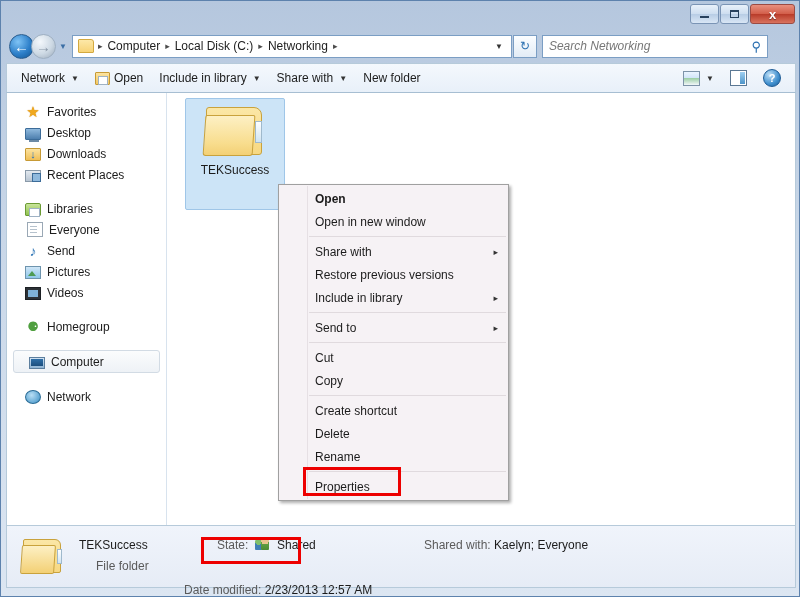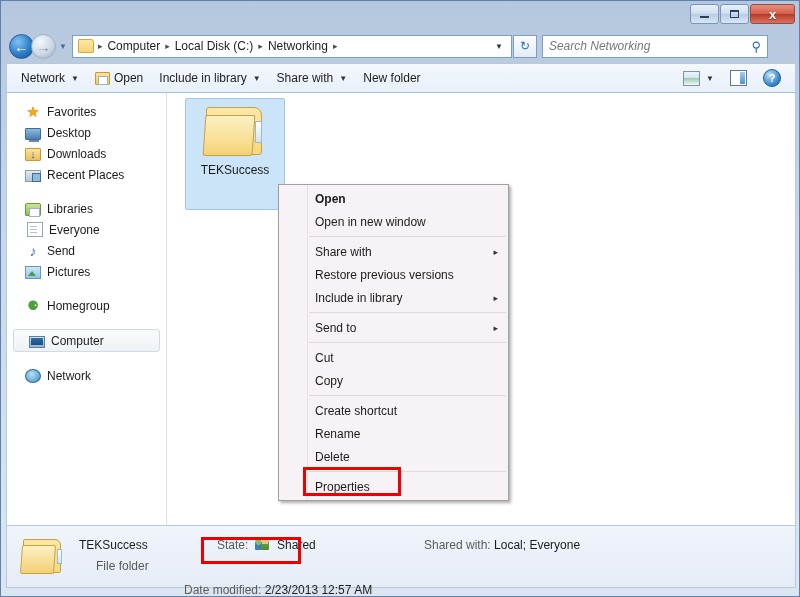--- a/index.html
+++ b/index.html
@@ -451,20 +451,24 @@
         <span>Everyone</span>
       </div>
       <div class="navitem child">
         <span class="ico ico-music">♪</span>
         <span>Send</span>
       </div>
       <div class="navitem child">
         <span class="ico ico-pic"></span>
         <span>Pictures</span>
       </div>
+      <div class="navitem child">
+        <span class="ico ico-video"></span>
+        <span>Videos</span>
+      </div>
 
       <div class="navgap"></div>
 
       <div class="navitem">
         <span class="ico ico-home">⚈</span>
         <span>Homegroup</span>
       </div>
 
       <div class="navgap"></div>
 
@@ -522,24 +526,24 @@
       <span>Cut</span>
     </div>
     <div class="ctxitem">
       <span>Copy</span>
     </div>
     <div class="ctxsep"></div>
     <div class="ctxitem">
       <span>Create shortcut</span>
     </div>
     <div class="ctxitem">
+      <span>Delete</span>
+    </div>
+    <div class="ctxitem">
       <span>Rename</span>
-    </div>
-    <div class="ctxitem">
-      <span>Delete</span>
     </div>
     <div class="ctxsep"></div>
     <div class="ctxitem">
       <span>Properties</span>
     </div>
   </div>
 
   <div class="redbox" id="redbox-properties"></div>
   <div class="redbox" id="redbox-state"></div>
 
@@ -559,18 +563,18 @@
         <span class="svalue">Shared</span>
       </div>
 
       <div class="srow s-datelabel">
         <span class="slabel">Date modified:</span>
         <span class="svalue">2/23/2013 12:57 AM</span>
       </div>
 
       <div class="srow s-sharedwith">
         <span class="slabel">Shared with:</span>
-        <span class="svalue">Local; Everyone</span>
+        <span class="svalue">Kaelyn; Everyone</span>
       </div>
     </div>
   </div>
 
 </div>
 
 </body></html>

